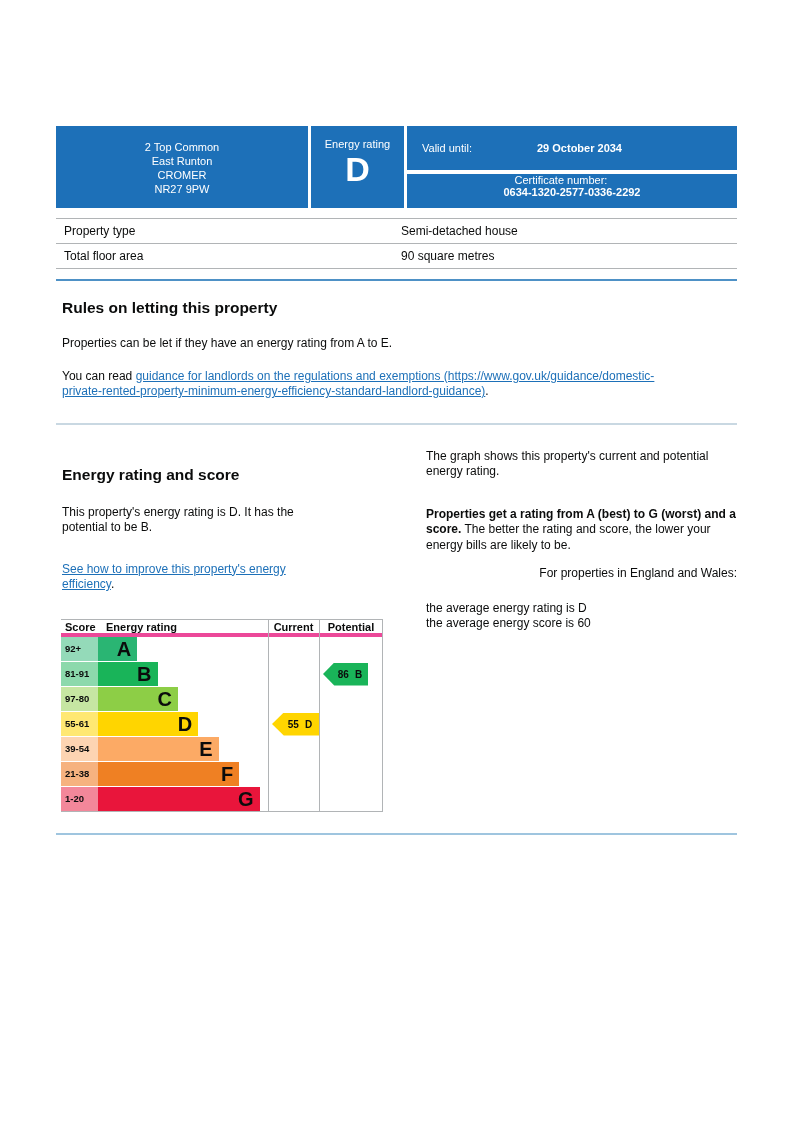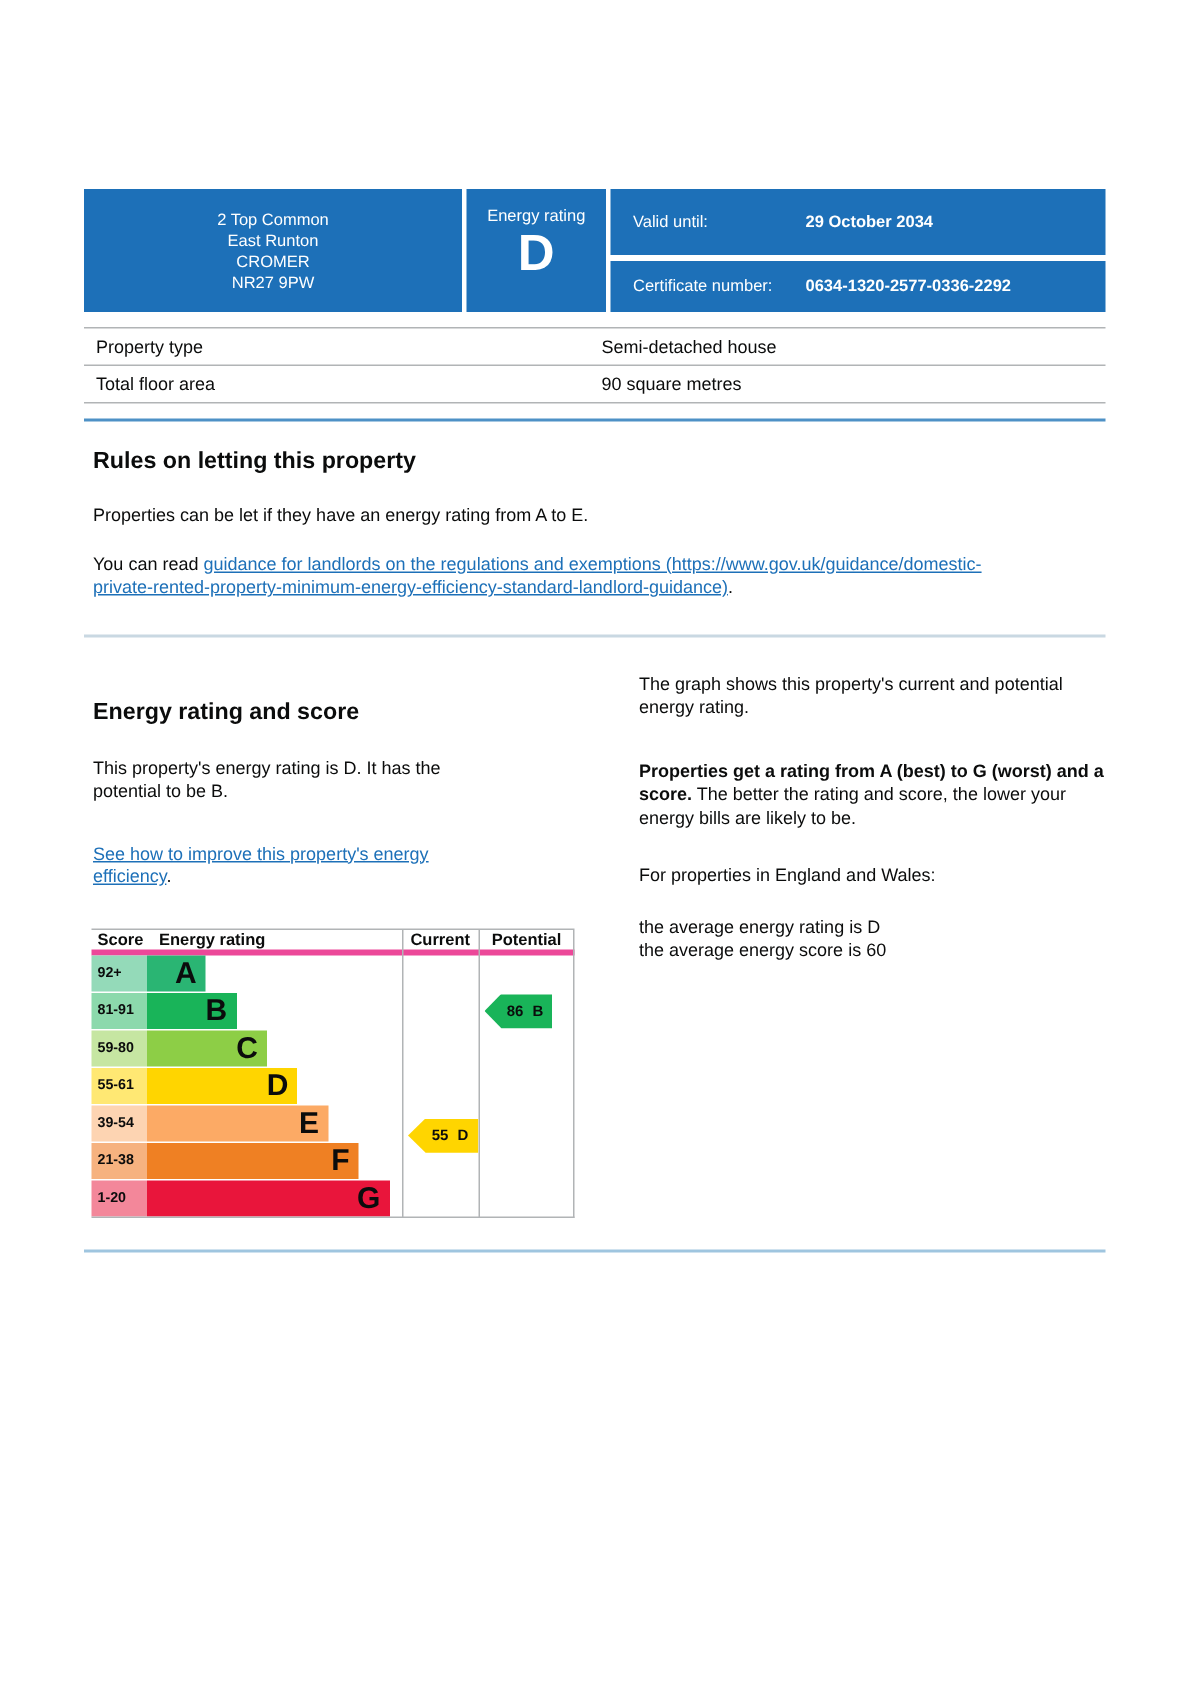--- a/index.html
+++ b/index.html
@@ -16,21 +16,21 @@
 
   
   .summary-row { margin-top:8px; display:flex; gap:3px; height:82px; }
   .addr-box { width:252px; background:#1d70b8; color:#fff; padding:14px 16px; font-size:11px; line-height:14px;text-align:center; }
   .rating-box { width:93px; background:#1d70b8; color:#fff; text-align:center; padding-top:12px; }
   .rating-box .rating-label { font-size:11px; }
   .rating-box .rating-value { font-size:34px; font-weight:bold; line-height:38px; }
   .right-boxes { flex:1; display:flex; flex-direction:column; gap:4px; }
   .info-box { background:#1d70b8; color:#fff; display:flex; align-items:center; padding:0 15px; font-size:11px; }
   .info-box.valid { height:44px; }
-  .info-box.cert  { height:34px; }
+  .info-box.cert  { height:34px;flex-direction:column; }
   .info-label { width:115px; }
   .info-value { font-weight:bold; }
 
   
   .prop-table { margin-top:10px; border-top:1px solid #b1b4b6; }
   .prop-row { display:flex; align-items:center; height:25px; border-bottom:1px solid #b1b4b6; font-size:12px; }
   .prop-label { width:345px; padding-left:8px; }
 
   
   .divider1 { margin-top:10px; height:2px; background:#4e91c6; }
@@ -44,21 +44,21 @@
 
   
   .columns { display:flex; margin-top:23px; }
   .col-left { width:364px; }
   .col-right { width:317px; }
   .col-left .intro { margin:21px 0 0 6px; width:270px; }
   .col-left .improve { margin:26px 0 0 6px; width:272px; font-size:12px; line-height:15.5px; }
   .col-right .para { margin-left:6px; width:311px; }
   .col-right .p1 { margin-top:1px; }
   .col-right .p2 { margin-top:27px; }
-  .col-right .p3 { margin-top:23px; }
+  .col-right .p3 { margin-top:13px;text-align:right; }
   .col-right .p4 { margin-top:19px; }
 
   
   .epc-chart { position:relative; margin:26px 0 0 5px; width:322px; height:192px;
                border-top:1px solid #b1b4b6; font-size:11px; }
   .epc-head { display:flex; height:17px; align-items:flex-end; border-bottom:4px solid #ec4899; font-weight:bold; }
   .h-score { width:37px; padding-left:4px; }
   .h-rating { width:170px; padding-left:8px; }
   .h-current { width:51px; text-align:center; }
   .h-potential { width:64px; text-align:center;margin-top:16px; }
@@ -66,21 +66,21 @@
   .epc-score { width:37px; height:24px; font-size:9.5px; font-weight:bold; padding:6px 0 0 4px; }
   .epc-barwrap { width:170px; height:24px; }
   .epc-bar { height:24px; display:flex; align-items:center; justify-content:flex-end; padding-right:6px; }
   .epc-letter { font-size:20px; font-weight:bold; line-height:20px; color:#0b0c0c; }
   .vline { position:absolute; top:0; width:1px; background:#b1b4b6; height:192px; }
   .vline.v1 { left:207px; } .vline.v2 { left:258px; } .vline.v3 { left:321px; }
   .epc-bottom { position:absolute; left:0; top:191px; width:322px; height:1px; background:#b1b4b6; }
   .epc-arrow { position:absolute; height:23px; display:flex; align-items:center; justify-content:center;
                gap:6px; font-size:10px; font-weight:bold; color:#0b0c0c; padding-left:9px;
                clip-path:polygon(0 50%, 25% 0, 100% 0, 100% 100%, 25% 100%); }
-  .epc-arrow.current { left:211px; width:47px;margin-top:33px; }
+  .epc-arrow.current { left:211px; width:47px; }
   .epc-arrow.potential { left:262px; width:45px; }
 </style>
 </head>
 <body>
 
 <div class="page">
   <div class="content">
 
 
     <div class="summary-row">
@@ -149,21 +149,21 @@
               </div>
               <div class="epc-row">
                 <div class="epc-score" style="background: rgb(140, 217, 172);">81-91</div>
                 <div class="epc-barwrap">
                   <div class="epc-bar" style="width: 35%; background: rgb(25, 180, 89);">
                     <span class="epc-letter">B</span>
                   </div>
                 </div>
               </div>
               <div class="epc-row">
-                <div class="epc-score" style="background: rgb(198, 230, 162);">59-80</div>
+                <div class="epc-score" style="background: rgb(198, 230, 162);">97-80</div>
                 <div class="epc-barwrap">
                   <div class="epc-bar" style="width: 47%; background: rgb(141, 206, 70);">
                     <span class="epc-letter">C</span>
                   </div>
                 </div>
               </div>
               <div class="epc-row">
                 <div class="epc-score" style="background: rgb(255, 232, 115);">55-61</div>
                 <div class="epc-barwrap">
                   <div class="epc-bar" style="width: 59%; background: rgb(255, 213, 0);">

